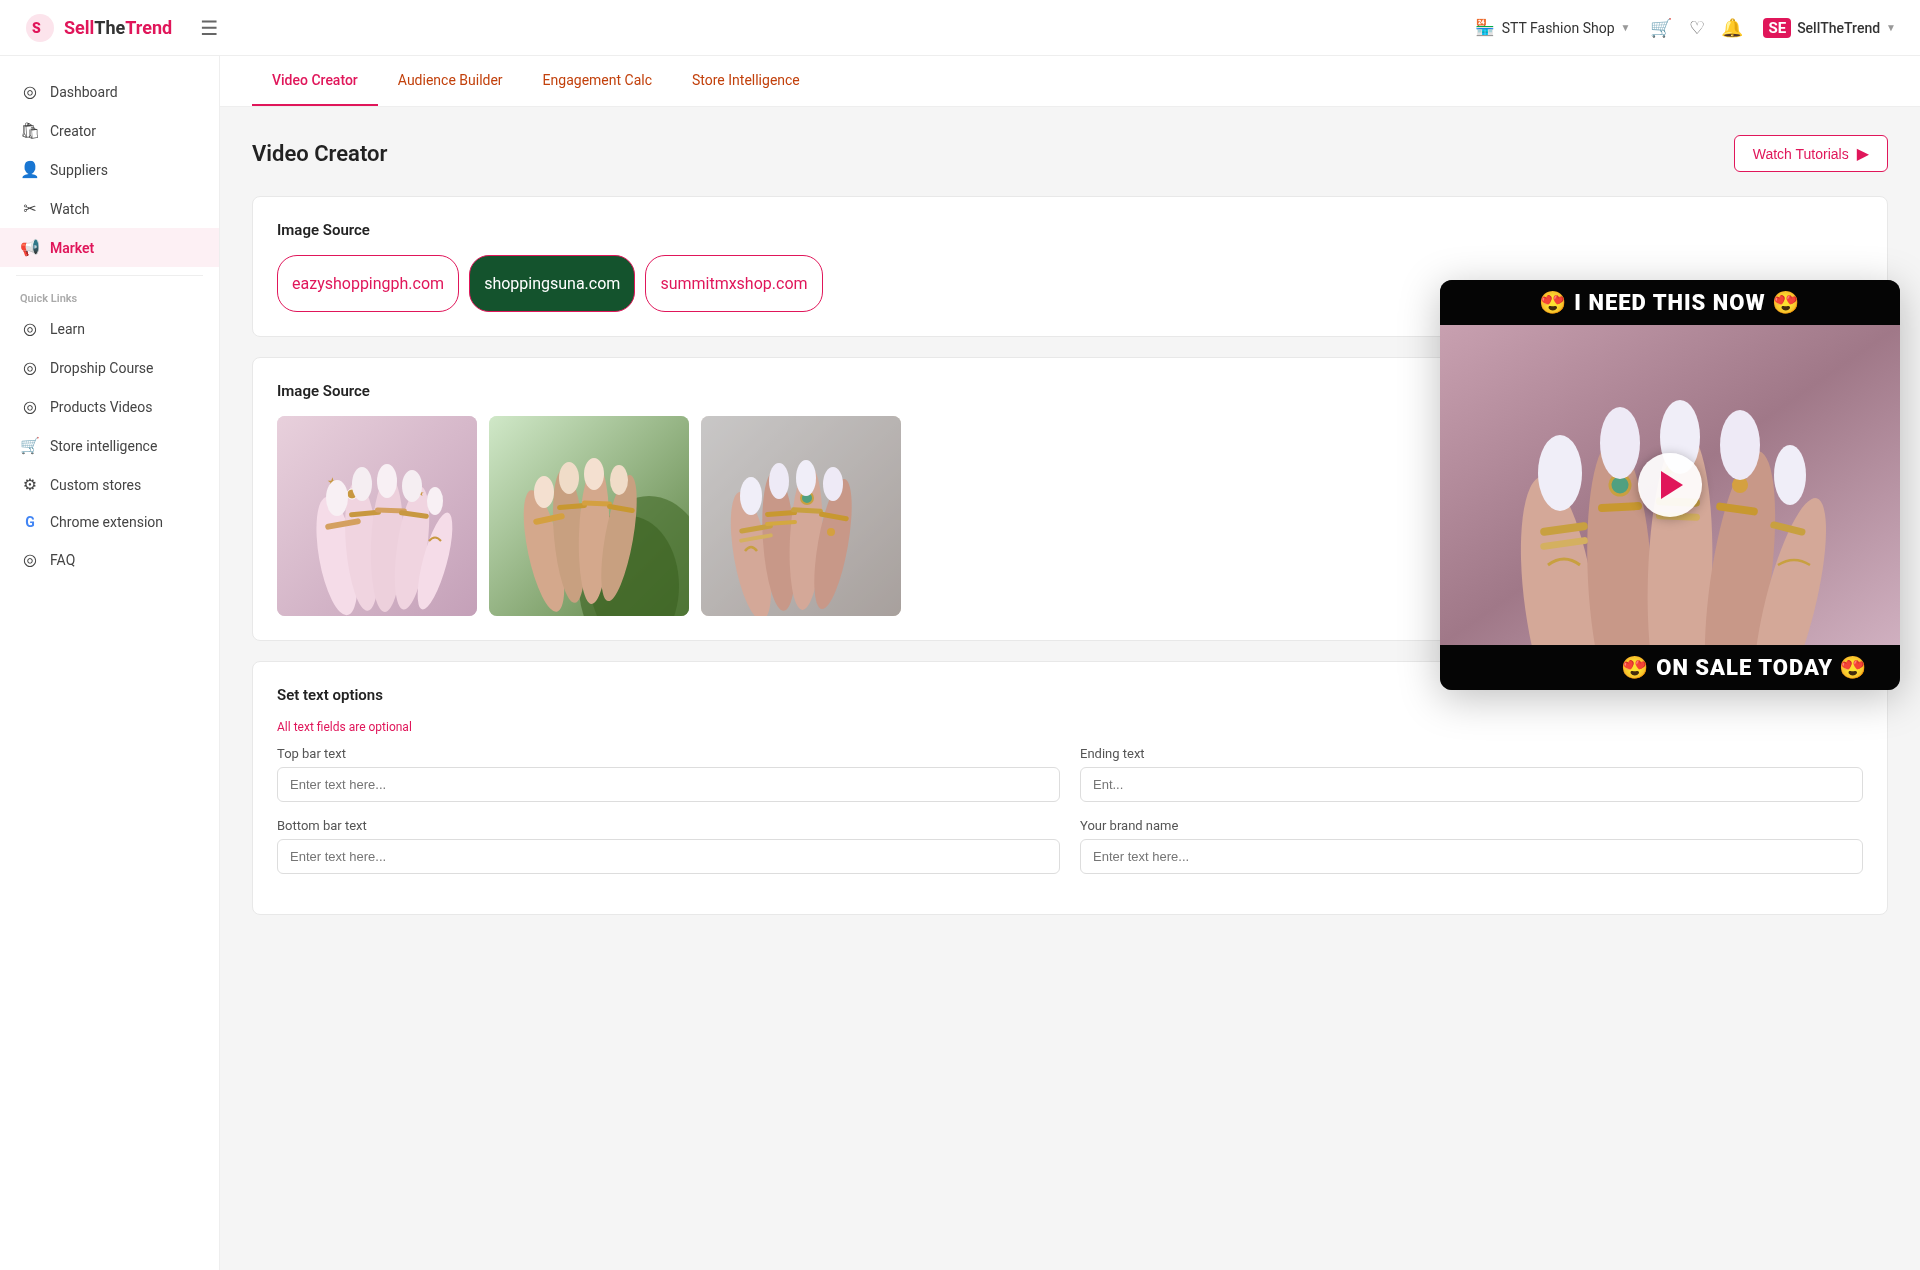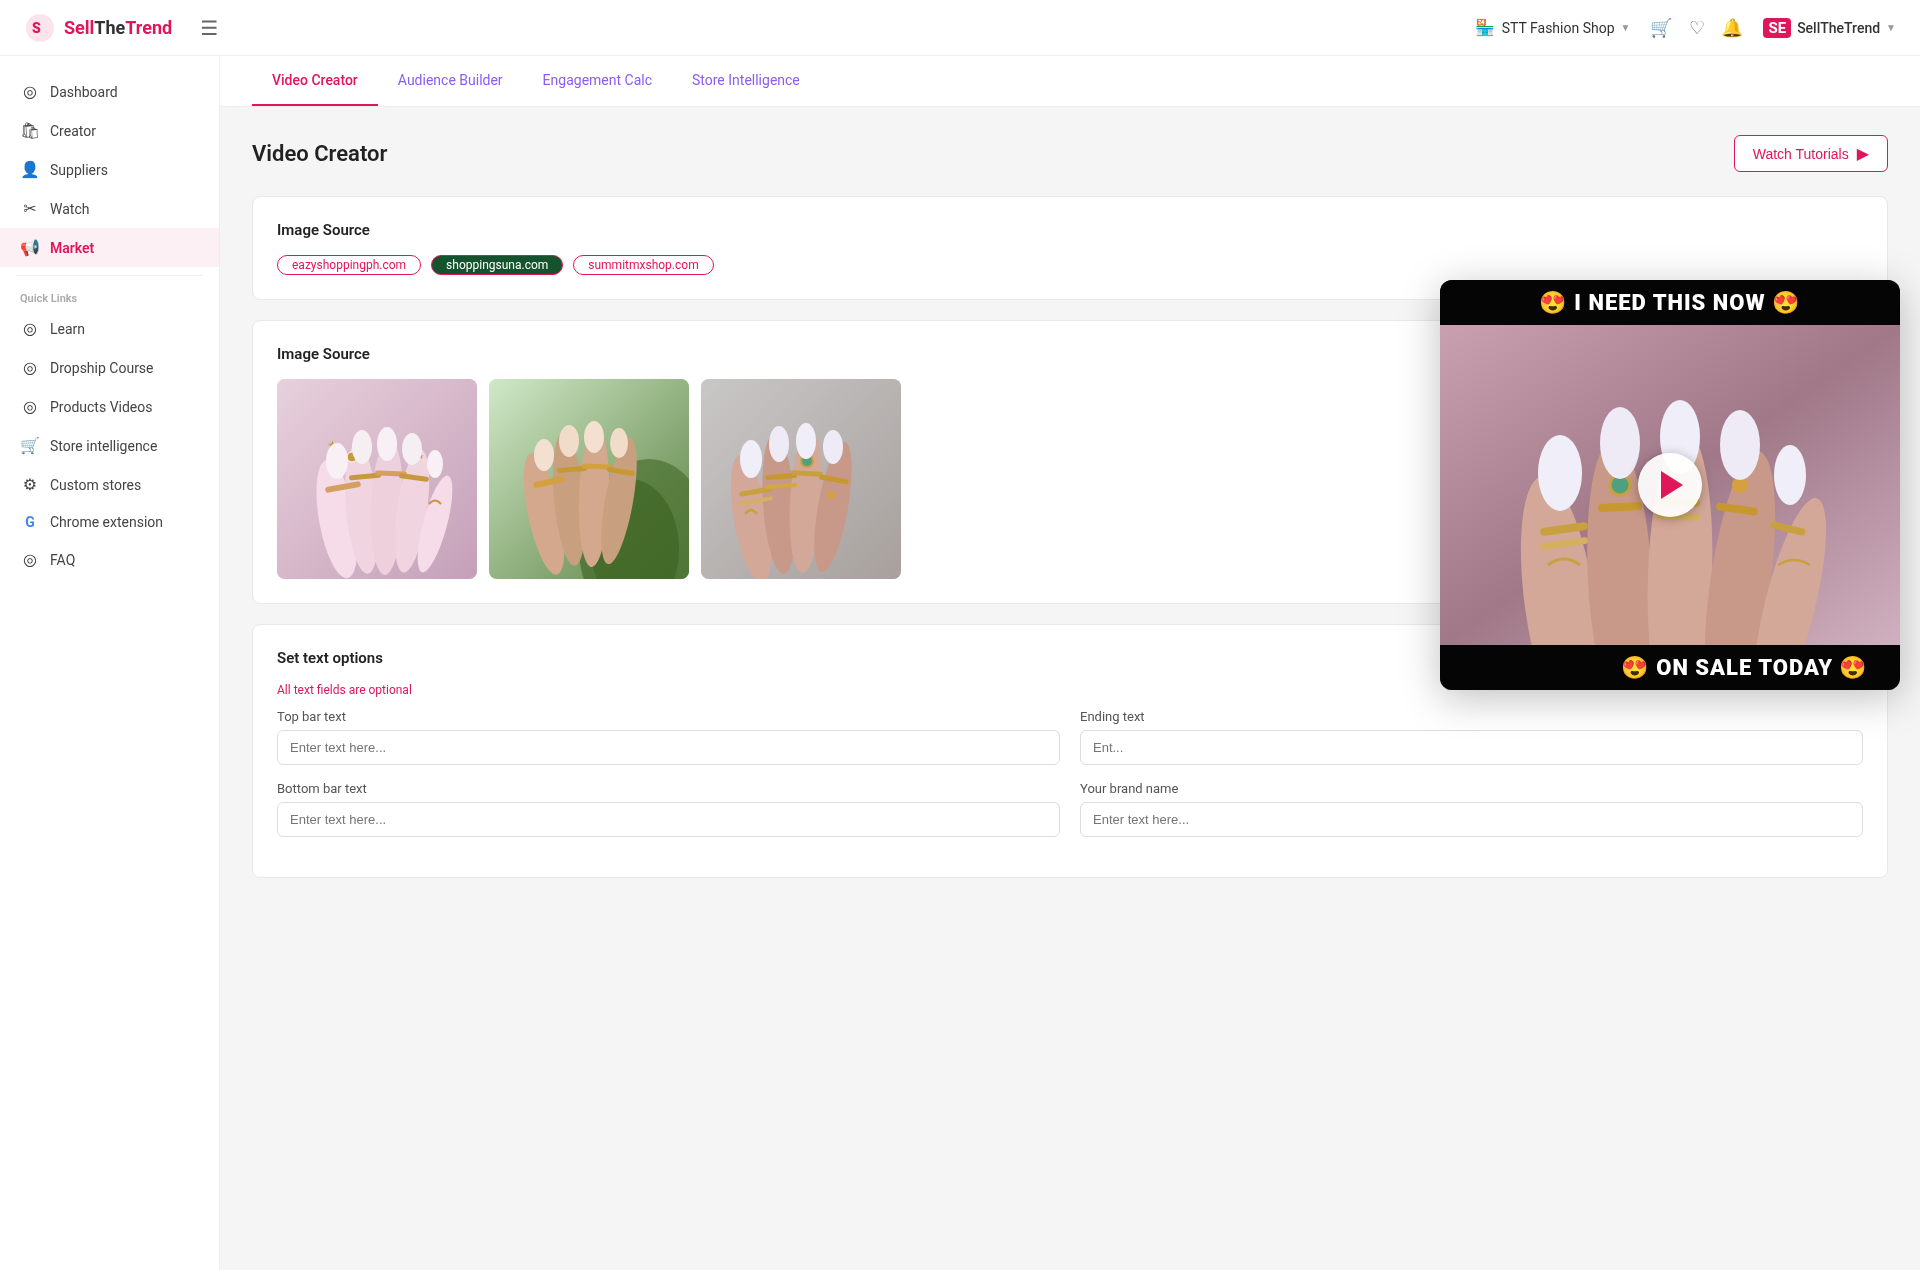--- a/index.html
+++ b/index.html
@@ -42,21 +42,21 @@
     
     .main { flex: 1; overflow-y: auto; background: #f5f5f5; }
 
     
     .subnav {
       background: #fff; padding: 0 32px;
       display: flex; align-items: center; gap: 0;
       border-bottom: 1px solid #eee; flex-shrink: 0;
     }
     .subnav-item {
-      padding: 16px 20px; font-size: 14px; color: #8b5cf6;
+      padding: 16px 20px; font-size: 14px; color: #c2410c;
       cursor: pointer; border-bottom: 2px solid transparent;
       text-decoration: none;
     }
     .subnav-item.active { color: #e0165a; border-bottom: 2px solid #e0165a; font-weight: 500; }
 
     
     .page-content { padding: 28px 32px; }
     .page-header { display: flex; align-items: center; justify-content: space-between; margin-bottom: 24px; }
     .page-title { font-size: 22px; font-weight: 600; color: #222; }
     .watch-tutorials-btn {
@@ -69,21 +69,21 @@
     .card {
       background: #fff; border: 1px solid #e8e8e8; border-radius: 8px;
       padding: 24px; margin-bottom: 20px;
     }
     .card-title { font-size: 15px; font-weight: 600; color: #222; margin-bottom: 16px; }
 
     
     .tag-row { display: flex; gap: 10px; flex-wrap: wrap; }
     .tag {
       border: 1.5px solid #e0165a; color: #e0165a; background: #fff;
-      padding: 2px 14px; border-radius: 20px; font-size: 12px; cursor: pointer;
+      padding: 18px 14px; border-radius: 20px; font-size: 16px; cursor: pointer;
     }
     .tag.active { background: #14532d; color: #fff; }
 
     
     .image-grid { display: flex; gap: 12px; flex-wrap: wrap; margin-top: 16px; }
     .image-thumb {
       width: 200px; height: 200px; border-radius: 8px; overflow: hidden;
       background: #ddd; flex-shrink: 0;
     }
 

